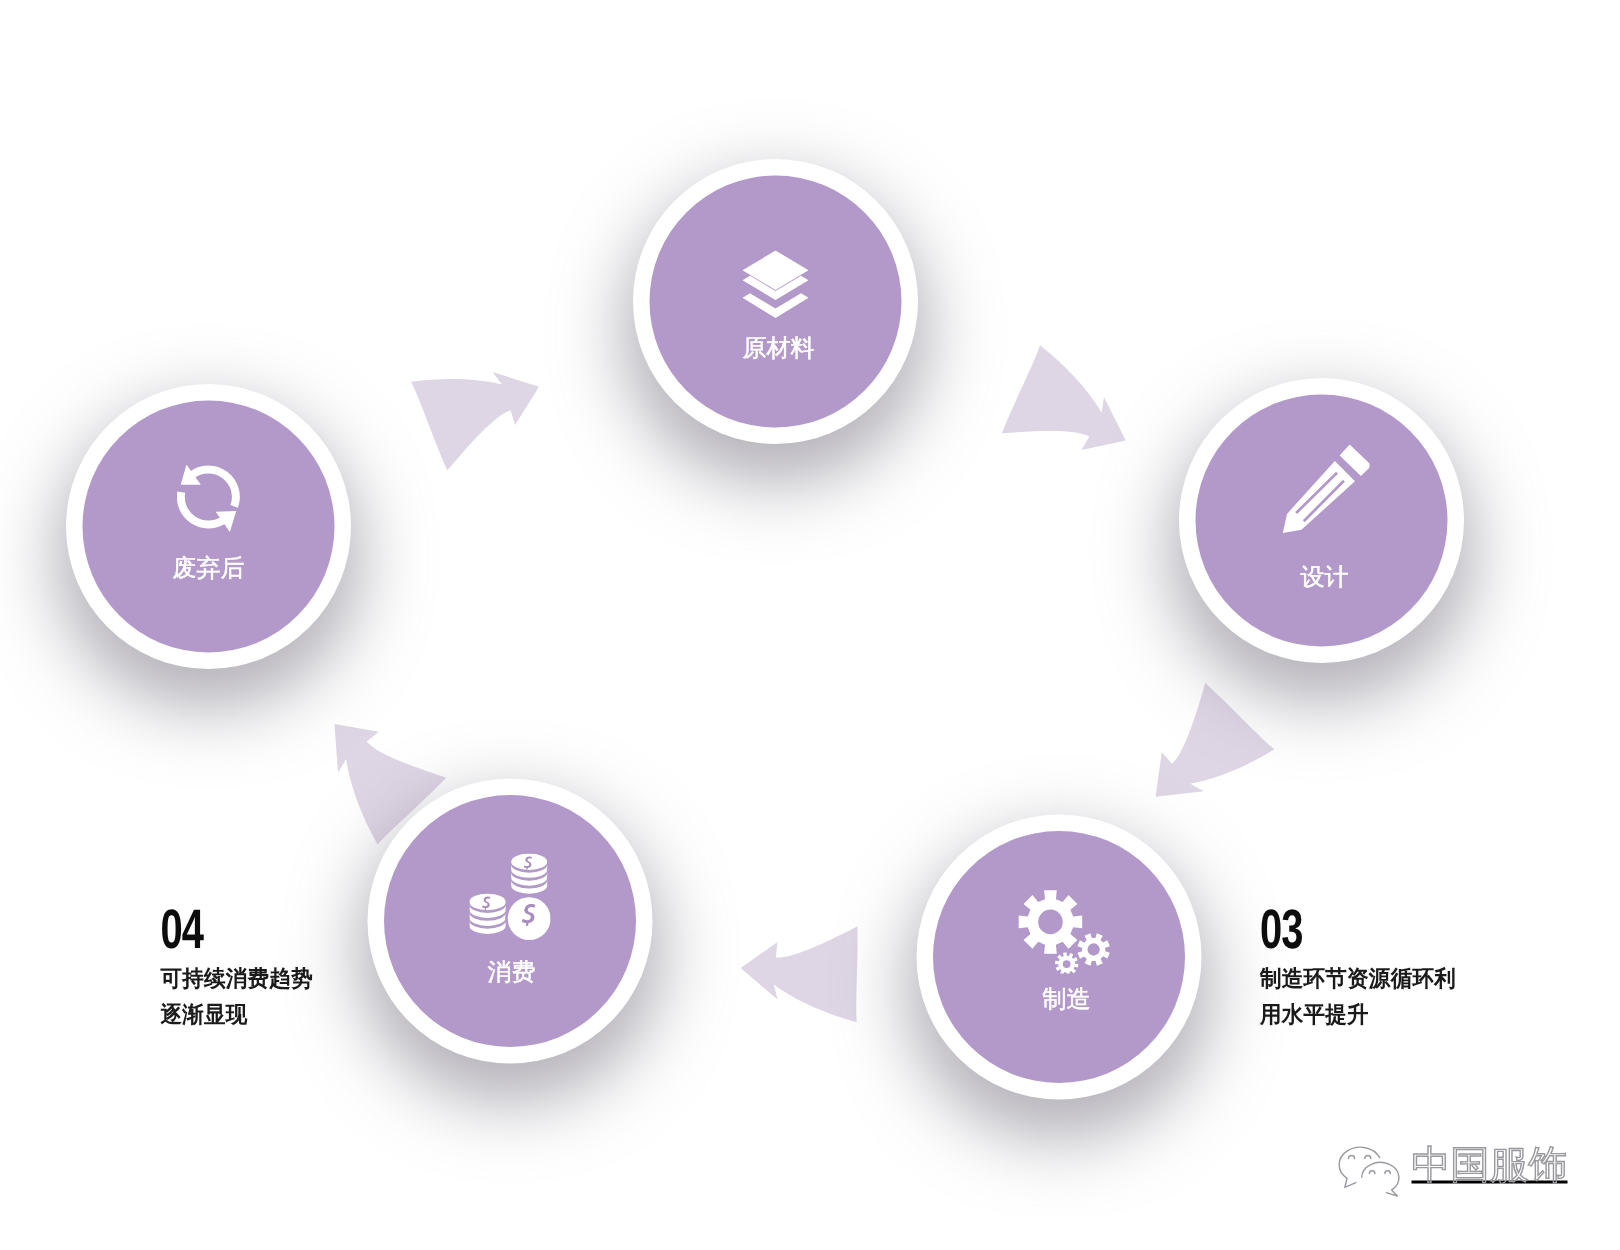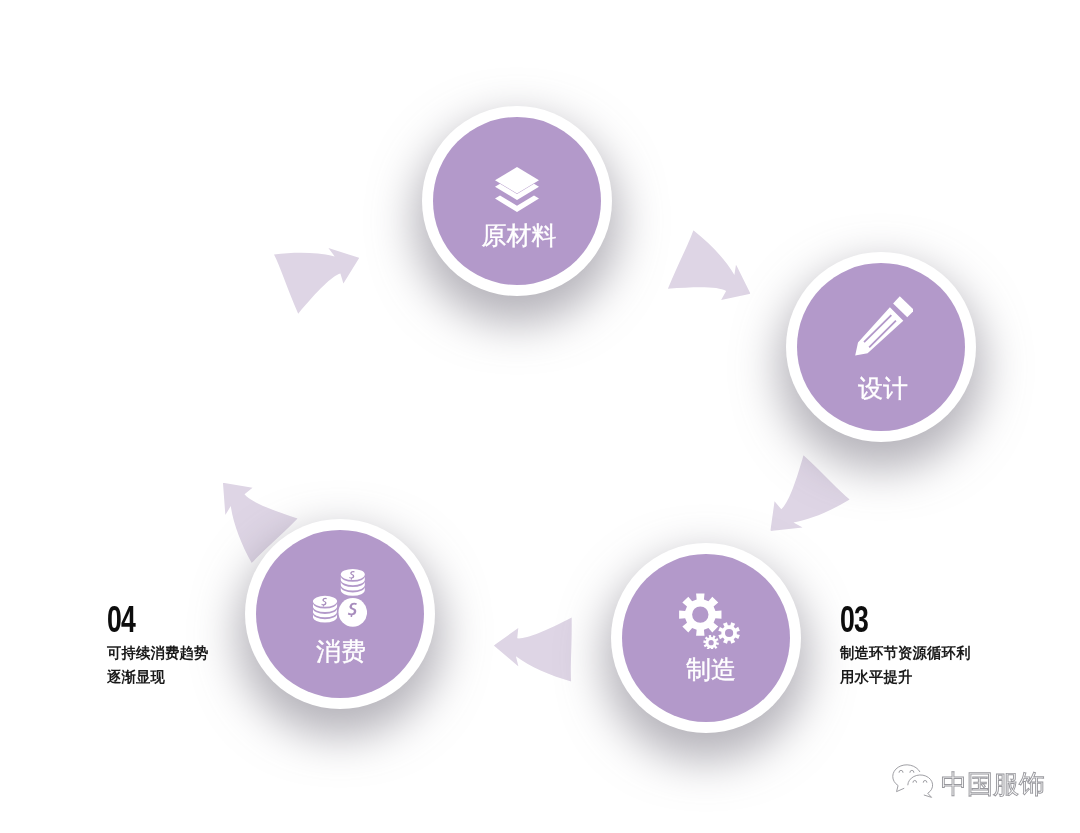--- a/index.html
+++ b/index.html
@@ -11,40 +11,40 @@
   #stage{position:relative;width:1080px;height:833px;background:#fff;}
 
   
   .node{position:absolute;width:190px;height:190px;border-radius:50%;
         background:#ffffff;
         box-shadow:0 20px 44px 8px rgba(110,105,120,.50);}
   .node .disc{position:absolute;left:11px;top:11px;width:168px;height:168px;
         border-radius:50%;background:#b399ca;}
   .node .ico{position:absolute;left:0;right:0;display:flex;justify-content:center;}
   .node .lbl{position:absolute;left:0;right:0;text-align:center;color:#ffffff;
-        font-size:25px;line-height:1;letter-spacing:0px;
-        font-family:Liberation Mono, monospace;
+        font-size:16px;line-height:1;letter-spacing:0px;
+        font-family:Liberation Sans, sans-serif;
         -webkit-text-stroke:0.35px #ffffff;}
 
   
   .caption{position:absolute;}
   .caption .num{font-weight:bold;font-size:37px;line-height:1;color:#0d0d0d;
         letter-spacing:-1px;transform:scaleX(.72);transform-origin:left top;}
   .caption .desc{font-size:15px;font-weight:bold;color:#1a1a1a;line-height:1.58;
         white-space:nowrap;letter-spacing:0;
         transform:scaleX(.955);transform-origin:left top;}
   .caption .desc div{letter-spacing:.2px;}
   .caption.two-line .desc{margin-top:3px;}
   .caption.c05 .desc{margin-top:0px;}
 
   
   .arrow{position:absolute;transform-origin:50% 50%;}
 
   
-  #wm{position:absolute;display:flex;align-items:center;white-space:nowrap;}
+  #wm{position:absolute;display:flex;align-items:flex-start;white-space:nowrap;text-decoration:underline;}
   #wm .wmtext{font-size:26px;color:transparent;line-height:1;letter-spacing:0px;
         -webkit-text-stroke:.95px #99999e;margin-left:3px;white-space:nowrap;}
 </style>
 </head>
 <body>
 
 <div id="stage">
 
   <svg class="arrow" style="left:273.5px;top:248.0px;width:85.3px;height:65.7px;transform:rotate(0.0deg);transform-origin:51.49px 21.63px" viewBox="0 0 85.3 65.7">
     <path d="M0,6.5 C22,3.6 44,4.2 60.7,8.4 L54.4,0 L85.3,9.9 L69.4,35.4 L66.4,25.5 C58,28 44,42 24.2,65.7 C13,40 6,18 0,6.5 Z" fill="#ded5e5"></path>
@@ -120,20 +120,32 @@
         </g>
         <path fill="#a78cbd" d="M9.5 30.6 q.43 -1.85 2.75 -1.85 q.97 0 1.6 .32 l-.39 1.16 q-.58 -.29 -1.26 -.29 q-1.21 0 -1.4 1.01 q-.13 .83 1.08 1.22 q1.79 .54 1.6 2.11 q-.19 1.85 -2.37 2.11 l-.16 1.08 l-.9 0 l.16 -1.06 q-1.16 -.07 -1.86 -.51 l.45 -1.18 q.77 .51 1.81 .51 q1.29 0 1.48 -1.16 q.13 -.87 -1.16 -1.29 q-1.74 -.58 -1.55 -2.11 Z"></path>
         <circle cx="39.8" cy="43.4" r="16.0" fill="#b399ca"></circle>
         <circle cx="39.8" cy="43.4" r="14.3" fill="#fff"></circle>
         <path fill="#a78cbd" d="M36.8 36.8 q.8 -3.1 4.5 -3.1 q1.6 0 2.6 .5 l-.65 1.9 q-.95 -.47 -2.1 -.47 q-2.0 0 -2.3 1.7 q-.2 1.4 1.8 2.0 q2.95 .9 2.6 3.5 q-.32 3.05 -3.9 3.5 l-.27 1.8 l-1.5 0 l.27 -1.75 q-1.9 -.1 -3.05 -.85 l.75 -1.95 q1.27 .85 2.95 .85 q2.1 0 2.4 -1.9 q.2 -1.42 -1.9 -2.1 q-2.85 -.95 -2.5 -3.5 Z"></path>
       </svg>
     </div>
     <div class="lbl" style="top:122px;padding-left:2px">消费</div>
   </div>
 
+  <div class="node" style="left:44px;top:256px">
+    <div class="disc"></div>
+    <div class="ico" style="top:54px">
+      <svg width="42" height="45" viewBox="0 0 42 45">
+        <path d="M 9.6 6.84 A 18.35 18.35 0 0 1 38.14 27.58" fill="none" stroke="#fff" stroke-width="5.3"></path>
+        <path d="M 6.3 -0.3 L 15.9 13.2 L 2.5 13.2 Z" fill="#fff"></path>
+        <path d="M 2.83 18.11 A 18.35 18.35 0 0 0 30.62 36.86" fill="none" stroke="#fff" stroke-width="5.3"></path>
+        <path d="M 25.8 31.1 L 39.5 30.6 L 35.2 44.7 Z" fill="#fff"></path>
+      </svg>
+    </div>
+    <div class="lbl" style="top:116px">废弃后</div>
+  </div>
 
 
 
   <div class="caption two-line" style="left:840px;top:601.0px">
     <div class="num">03</div>
     <div class="desc">
       <div>制造环节资源循环利</div>
       <div>用水平提升</div>
     </div>
   </div>

